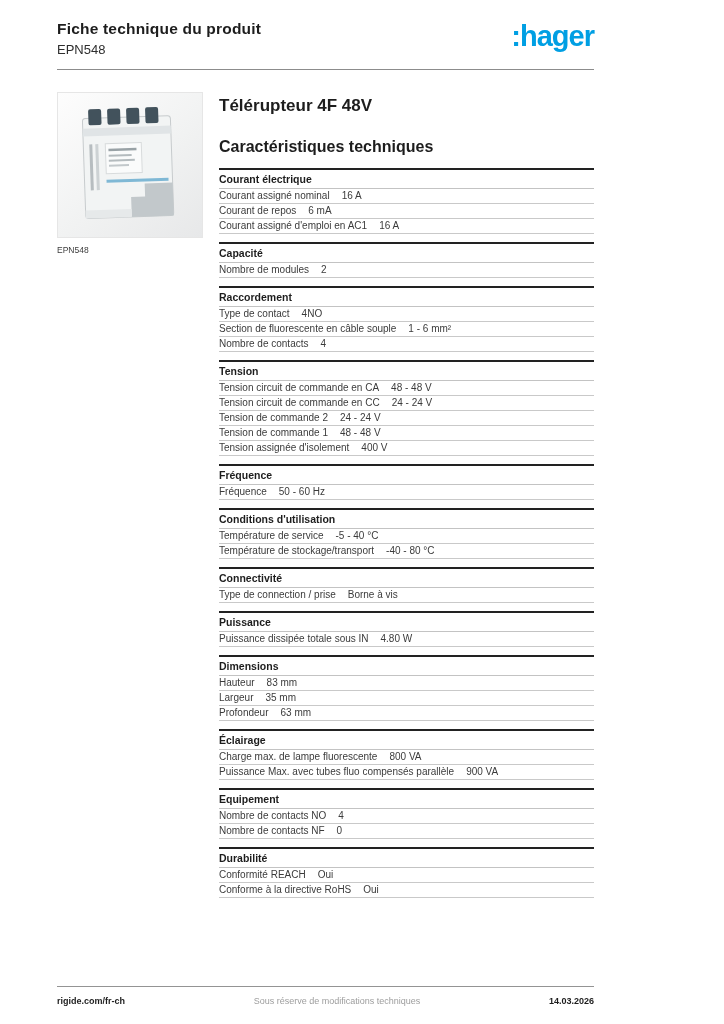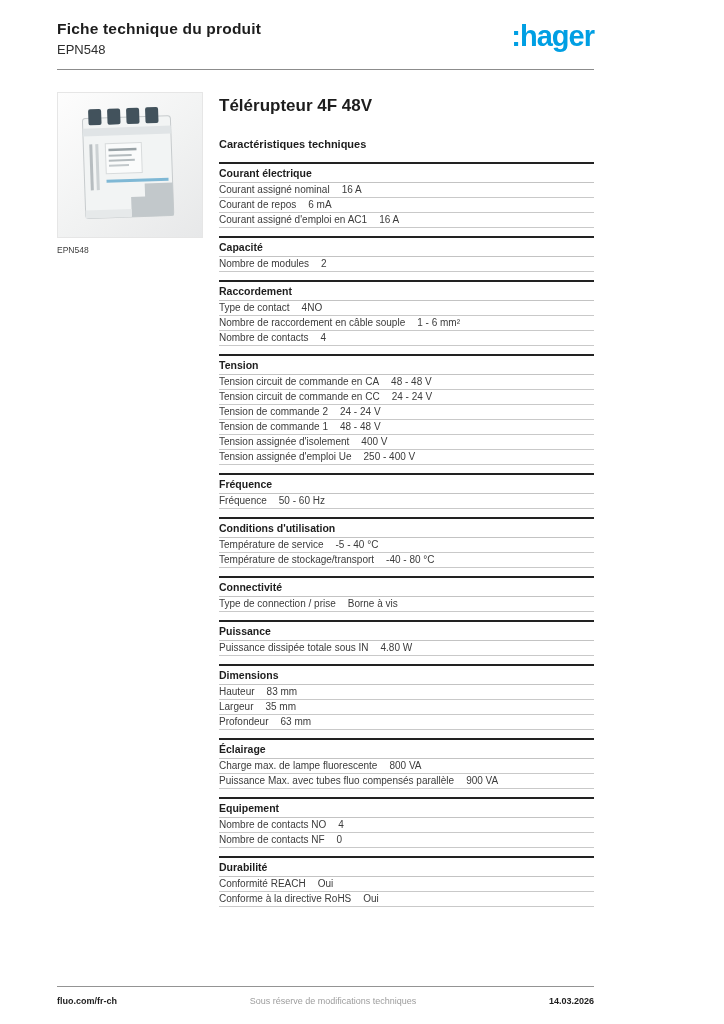--- a/index.html
+++ b/index.html
@@ -24,21 +24,21 @@
   .image-frame {
     width: 146px; height: 146px;
     background: linear-gradient(140deg, #fdfdfd 0%, #f1f2f2 55%, #e7e8e9 100%);
     border: 1px solid #e6e6e6;
     display: flex; align-items: center; justify-content: center;
   }
   .image-caption { font-size: 8.5px; color: #3c3c3c; margin-top: 7px; }
 
   .right-col { flex: 1; min-width: 0; }
   .product-name { font-size: 17px; font-weight: bold; color: #1d1d1d; margin: 4px 0 22px; }
-  .characteristics-heading { font-size: 11px; font-weight: bold; color: #1d1d1d; margin-bottom: 12px; }
+  .characteristics-heading { font-size: 16px; font-weight: bold; color: #1d1d1d; margin-bottom: 12px; }
 
   
   .spec-section { margin-bottom: 8px; }
   .section-title {
     border-top: 2px solid #222; border-bottom: 1px solid #c3c3c3;
     font-size: 10.5px; font-weight: bold; color: #1d1d1d;
     line-height: 12px; padding: 3px 0 3px;
   }
   .spec-row {
     display: flex; align-items: baseline;
@@ -132,21 +132,21 @@
               <span class="spec-value">2</span>
             </div>
           </section>
           <section class="spec-section">
             <div class="section-title">Raccordement</div>
             <div class="spec-row">
               <span class="spec-label">Type de contact</span>
               <span class="spec-value">4NO</span>
             </div>
             <div class="spec-row">
-              <span class="spec-label">Nombre de raccordement en câble souple</span>
+              <span class="spec-label">Section de fluorescente en câble souple</span>
               <span class="spec-value">1 - 6 mm²</span>
             </div>
             <div class="spec-row">
               <span class="spec-label">Nombre de contacts</span>
               <span class="spec-value">4</span>
             </div>
           </section>
           <section class="spec-section">
             <div class="section-title">Tension</div>
             <div class="spec-row">
@@ -161,24 +161,20 @@
               <span class="spec-label">Tension de commande 2</span>
               <span class="spec-value">24 - 24 V</span>
             </div>
             <div class="spec-row">
               <span class="spec-label">Tension de commande 1</span>
               <span class="spec-value">48 - 48 V</span>
             </div>
             <div class="spec-row">
               <span class="spec-label">Tension assignée d'isolement</span>
               <span class="spec-value">400 V</span>
-            </div>
-            <div class="spec-row">
-              <span class="spec-label">Tension assignée d'emploi Ue</span>
-              <span class="spec-value">250 - 400 V</span>
             </div>
           </section>
           <section class="spec-section">
             <div class="section-title">Fréquence</div>
             <div class="spec-row">
               <span class="spec-label">Fréquence</span>
               <span class="spec-value">50 - 60 Hz</span>
             </div>
           </section>
           <section class="spec-section">
@@ -255,19 +251,19 @@
             </div>
           </section>
         </div>
     </div>
 
   </div>
 
   <div class="footer">
     <div class="footer-rule"></div>
     <div class="footer-row">
-      <a class="footer-left" href="#">fluo.com/fr-ch</a>
+      <a class="footer-left" href="#">rigide.com/fr-ch</a>
       <span class="footer-center">Sous réserve de modifications techniques</span>
       <span class="footer-right">14.03.2026</span>
     </div>
   </div>
 
 </div>
 
 </body></html>

